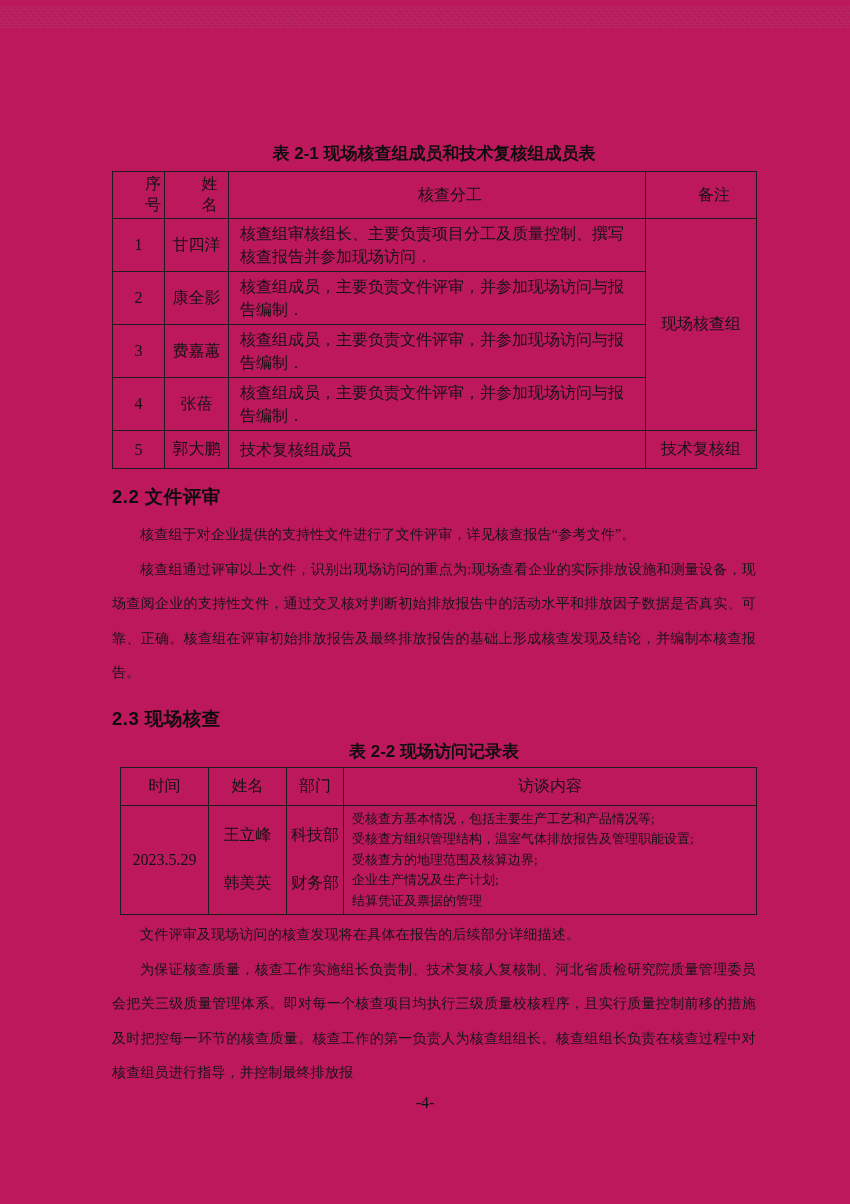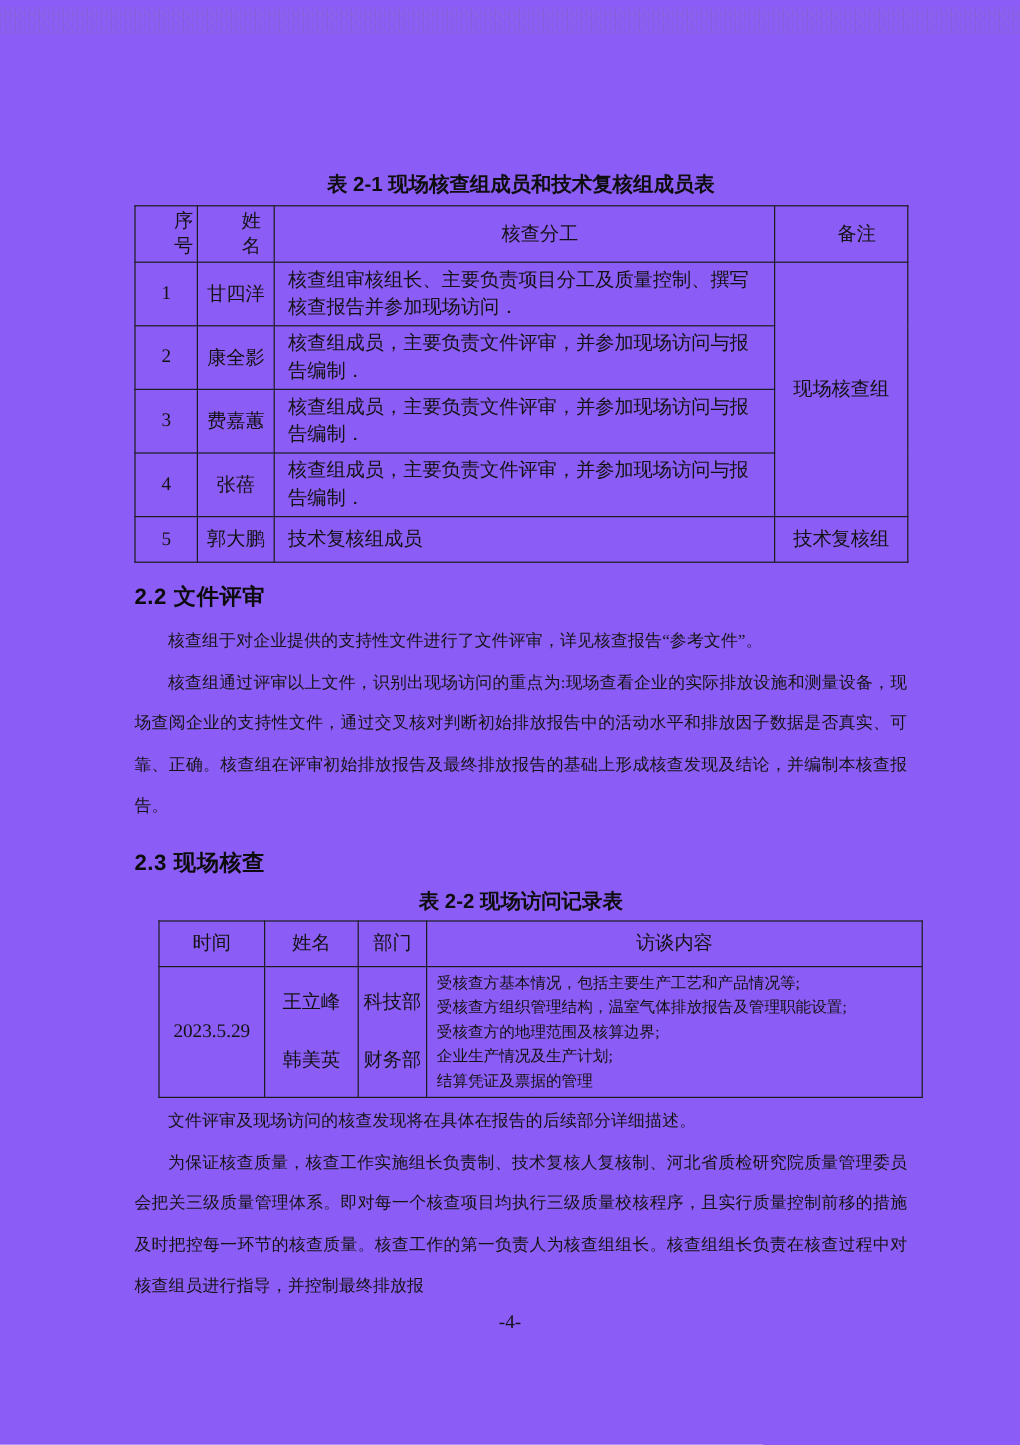--- a/index.html
+++ b/index.html
@@ -5,21 +5,21 @@
   html, body { margin: 0; padding: 0; }
   body {
     width: 850px; height: 1204px;
     background: #ffffff;
     font-family: "Liberation Serif", "DejaVu Serif", serif;
     color: #141414;
   }
   .page {
     position: relative;
     width: 850px; height: 1204px;
-    background: #8b5cf6;
+    background: #be185d;
     overflow: hidden;
   }
   
   .scan-noise {
     position: absolute; top: 6px; left: 0; width: 850px; height: 22px;
     background-image:
       repeating-linear-gradient(90deg, rgba(110,110,110,0.22) 0 1px, transparent 1px 4px),
       repeating-linear-gradient(0deg, rgba(140,140,140,0.16) 0 1px, transparent 1px 3px),
       repeating-linear-gradient(47deg, rgba(160,160,160,0.12) 0 2px, transparent 2px 5px);
     opacity: 0.45;
@@ -80,21 +80,21 @@
     margin: 0;
     font-size: 14px;
     line-height: 34.5px;
     text-align: justify;
     text-indent: 2em;
     letter-spacing: 0.2px;
     color: #151515;
   }
   .t2-wrap { margin-top: 2px; }
   .t2-title { margin: 2px 0 4px 0; }
-  .t2 { width: 636px; margin-left: 20px; }
+  .t2 { width: 636px; margin-left: 8px; }
   .t2 .c-time { width: 88px; }
   .t2 .c-pname { width: 78px; }
   .t2 .c-dept { width: 57px; }
   .t2 .c-cont { width: 413px; }
   .t2 .h-row td { height: 38px; }
   .t2 .body-row td { height: 104px; padding: 2px 4px; }
   .stack {
     display: flex; flex-direction: column;
     justify-content: space-around;
     height: 96px;

